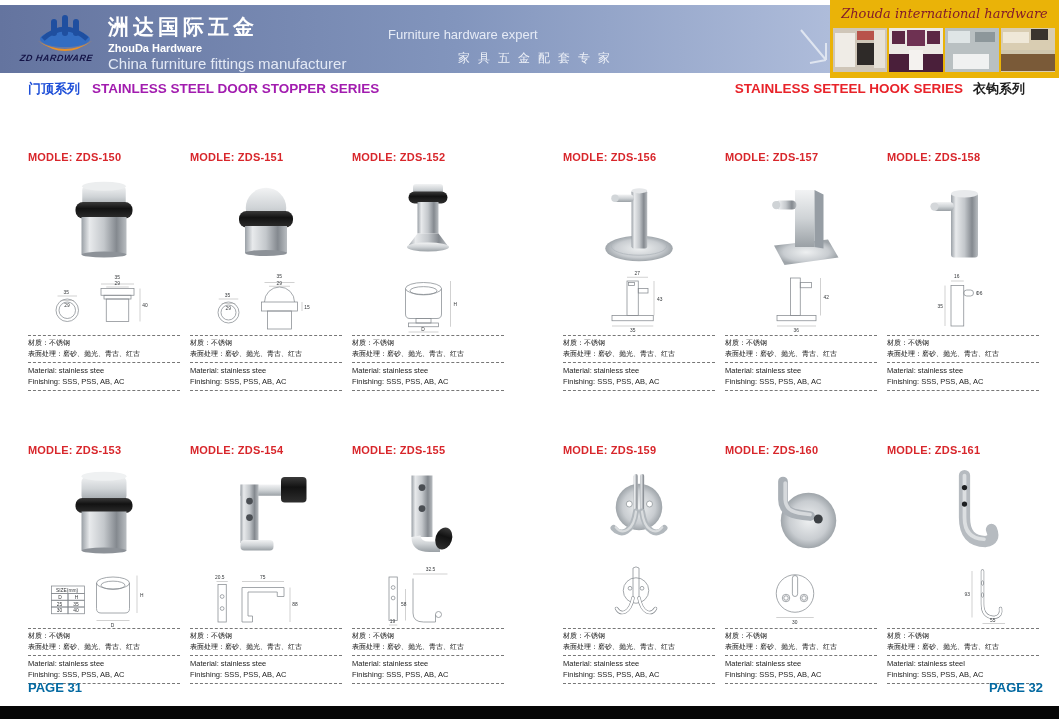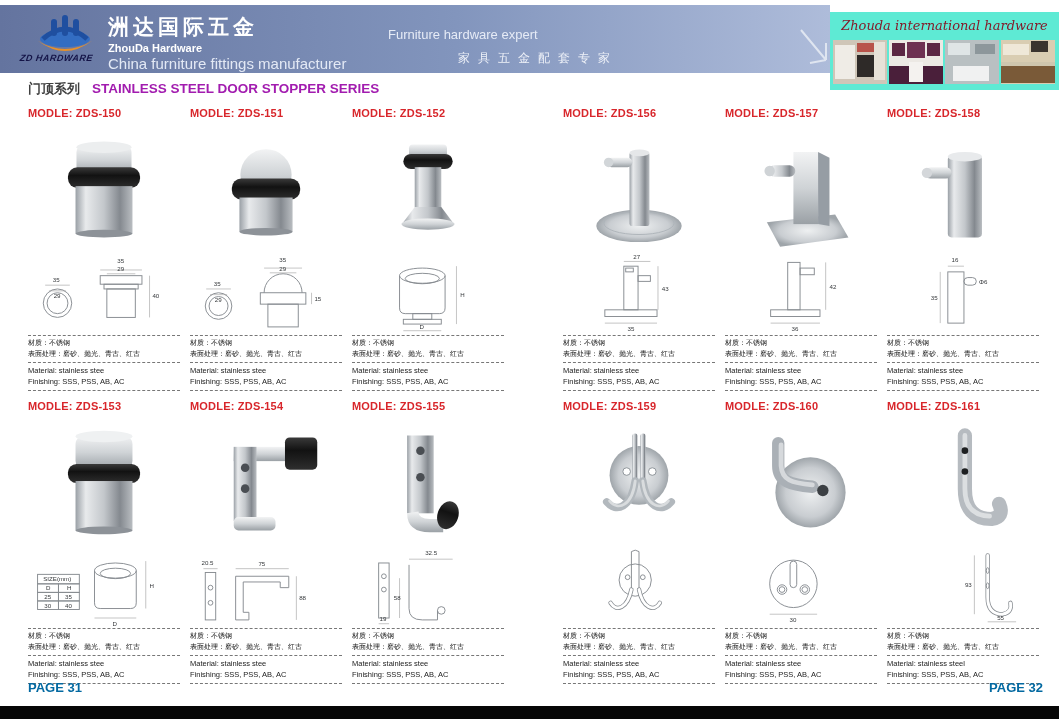--- a/index.html
+++ b/index.html
@@ -1,48 +1,48 @@
 <!DOCTYPE html>
 <html><head>
 <meta charset="utf-8">
 <style>
   html,body{margin:0;padding:0;background:#e9e9e9;}
   .stage{position:relative;width:1059px;height:719px;background:#ffffff;overflow:hidden;
          font-family:"Liberation Sans",sans-serif;color:#222;}
   
   .hdr{position:absolute;left:0;top:5px;width:830px;height:68px;
        background:linear-gradient(90deg,#64749f 0%,#8295bd 55%,#aebcda 100%);}
-  .hdr-right{position:absolute;left:830px;top:12px;width:229px;height:78px;background:#5eead4;}
+  .hdr-right{position:absolute;left:830px;top:0;width:229px;height:78px;background:#eab308;}
   .logo{position:absolute;left:28px;top:6px;width:74px;height:58px;}
   .logo-text{position:absolute;left:20px;top:48px;font-style:italic;font-weight:bold;
              font-size:9px;color:#141447;letter-spacing:.5px;transform:skewX(-8deg);}
   .brand{position:absolute;left:108px;top:8px;color:#fff;}
   .brand-cn{font-size:21px;letter-spacing:4px;font-weight:700;}
   .brand-en{font-size:11px;font-weight:bold;margin-top:1px;}
   .brand-tag{font-size:15px;color:#e3e9f5;margin-top:1px;}
   .slogan-en{position:absolute;left:388px;top:22px;font-size:13px;color:#e6ebf6;}
   .slogan-cn{position:absolute;left:458px;top:45px;font-size:12px;color:#eef1f8;letter-spacing:8px;}
   .hdr-arrow{position:absolute;left:798px;top:22px;}
   .script{position:absolute;left:0;top:6px;width:229px;text-align:center;
           font-family:"DejaVu Serif",serif;font-style:italic;font-size:13px;color:#831c2b;}
   .photos{position:absolute;left:3px;top:28px;display:flex;gap:2px;}
   .kphoto{width:54px;height:44px;overflow:hidden;}
   
   .sec-left{position:absolute;left:28px;top:79px;white-space:nowrap;}
-  .sec-left .cn{font-size:13px;font-weight:bold;color:#404040;}
+  .sec-left .cn{font-size:13px;font-weight:bold;color:#1d4ed8;}
   .sec-left .en{font-size:13.5px;font-weight:bold;color:#a21caf;margin-left:12px;}
   .sec-right{position:absolute;right:34px;top:79px;white-space:nowrap;}
   .sec-right .en{font-size:13.5px;font-weight:bold;color:#e8232a;}
   .sec-right .cn{font-size:13px;font-weight:bold;color:#1d1d1d;margin-left:10px;}
   
   .page{position:absolute;top:107px;display:grid;grid-template-columns:repeat(3,152px);
         column-gap:10px;row-gap:9px;}
   .pl{left:28px;} .pr{left:563px;}
   .cell{width:152px;height:284px;display:flex;flex-direction:column;}
-  .model{font-size:11px;font-weight:bold;color:#d8262b;letter-spacing:.2px;height:15px;}
+  .model{font-size:11px;font-weight:bold;color:#d8262b;letter-spacing:.2px;height:15px;margin-top:44px;}
   .photo{height:122px;margin-top:12px;}
   .draw{height:88px;margin-top:2px;}
   .spec{margin-top:auto;border-top:1px dashed #777;font-size:7px;line-height:1.5;}
   .spec .cn,.spec .en{border-bottom:1px dashed #777;padding:2.5px 0;}
   .spec .cn{color:#111;}
   .spec .en{color:#222;font-size:7.5px;}
   
   .ln{fill:none;stroke:#868b90;stroke-width:1;}
   .dim{stroke:#999;stroke-width:.6;}
   .draw text{font-size:6.5px;fill:#35383b;font-family:"Liberation Sans",sans-serif;}
@@ -136,20 +136,23 @@
         <rect x="30" y="1" width="17" height="11" fill="#3a342e"></rect>
           <rect x="0" y="26" width="54" height="17" fill="#7a5a38"></rect>
         <rect x="0" y="22" width="54" height="4" fill="#cfc6ae"></rect>
       </svg>
     </div>
   </div>
 
   <div class="sec-left">
     <span class="cn">门顶系列</span><span class="en">STAINLESS STEEL DOOR STOPPER SERIES</span>
   </div>
+  <div class="sec-right">
+    <span class="en">STAINLESS SETEEL HOOK SERIES</span><span class="cn">衣钩系列</span>
+  </div>
 
   <div class="page pl">
 
     <div class="cell">
       <div class="model">MODLE: ZDS-150</div>
       <svg class="photo" viewBox="0 0 152 122">
         <rect x="47" y="14" width="58" height="30" rx="6" fill="url(#gc)"></rect>
         <ellipse cx="76" cy="15" rx="29" ry="6" fill="#eceeef"></ellipse>
         <rect x="38" y="36" width="76" height="22" rx="10" fill="url(#gr)"></rect>
         <rect x="46" y="56" width="60" height="50" fill="url(#gs)"></rect>

